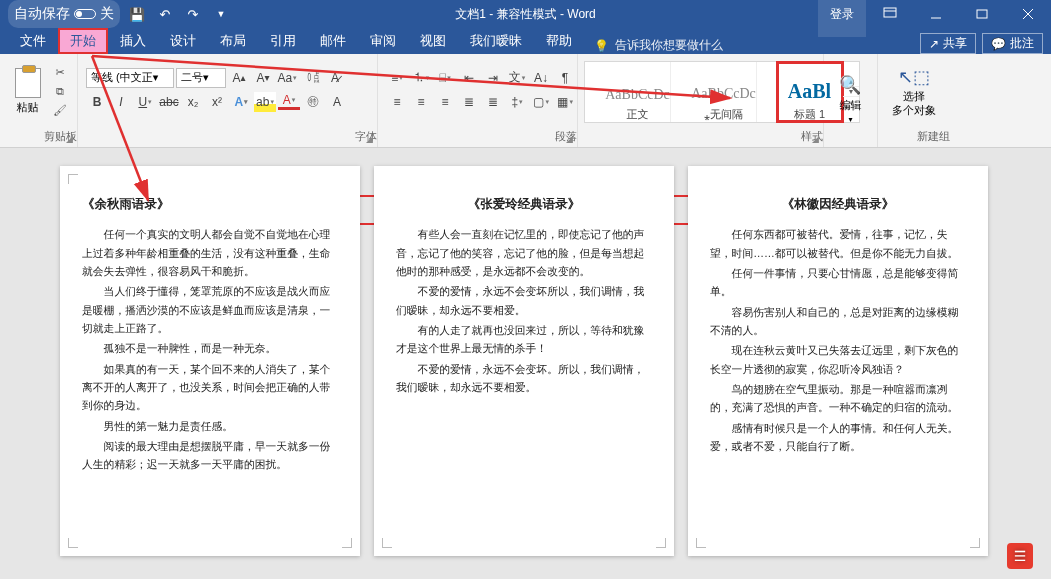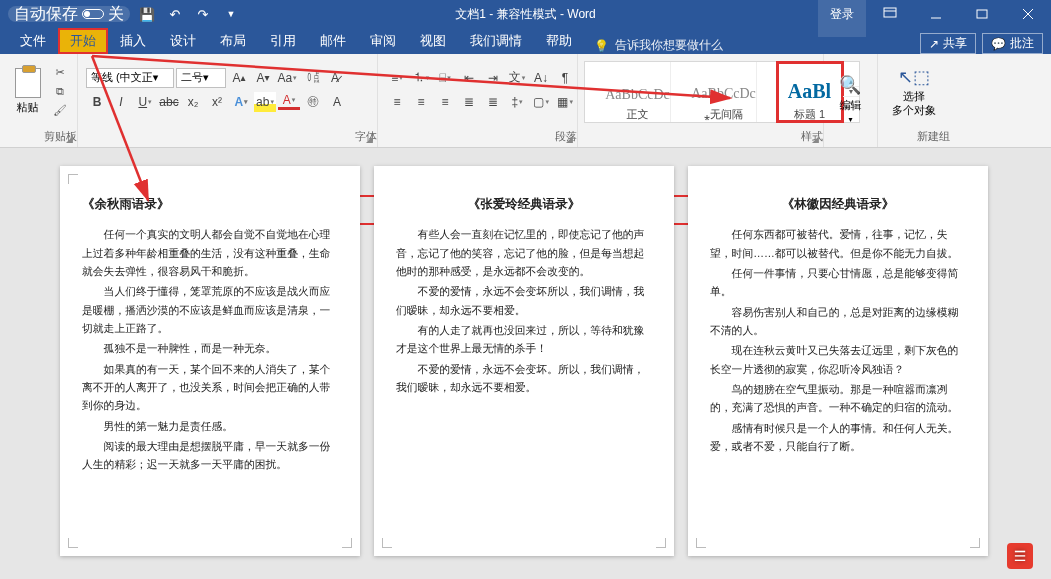--- a/index.html
+++ b/index.html
@@ -1,34 +1,34 @@
 <!DOCTYPE html>
 <html><head>
 <meta charset="utf-8">
 <style>
 * { margin:0; padding:0; box-sizing:border-box; font-family:"Microsoft YaHei","SimSun",sans-serif; }
 body { background:#fff; width:1051px; height:579px; overflow:hidden; position:relative; }
 
 
 .titlebar { background:#2b579a; height:28px; display:flex; align-items:center; color:#fff; font-size:12px; position:relative; }
 .titlebar .left { display:flex; align-items:center; gap:6px; padding-left:8px; }
-.autosave-pill { background:rgba(255,255,255,.15); border-radius:10px; padding:0 6px; height:16px; display:flex; align-items:center; gap:4px; font-size:16px; }
+.autosave-pill { background:rgba(255,255,255,.15); border-radius:10px; padding:0 6px; height:28px; display:flex; align-items:center; gap:4px; font-size:14px; }
 .pill-toggle { width:22px; height:10px; border:1px solid #fff; border-radius:5px; position:relative; }
 .pill-toggle::after { content:""; width:6px; height:6px; background:#fff; border-radius:50%; position:absolute; left:1px; top:1px; }
 .qa-btn { width:22px; height:22px; display:flex; align-items:center; justify-content:center; color:#fff; font-size:13px; }
 .title-center { position:absolute; left:50%; transform:translateX(-50%); font-size:12px; }
 .titlebar .right { margin-left:auto; display:flex; align-items:center; }
 .login-btn { background:rgba(255,255,255,.12); padding:14px 12px; margin-right:1px; font-size:12px; }
 .win-btn { width:46px; height:28px; display:flex; align-items:center; justify-content:center; }
 .win-btn svg { stroke:#fff; fill:none; stroke-width:1; }
 
 
 .tabstrip { background:#2b579a; height:26px; display:flex; align-items:flex-end; padding-left:8px; color:#fff; font-size:13px; }
 .tab { padding:4px 12px; cursor:pointer; }
-.tab.active { background:#eab308; color:#2b579a; }
+.tab.active { background:#f9a8d4; color:#2b579a; }
 .tab.highlighted { box-shadow:inset 0 0 0 2px #e03030; }
 .tell-me { display:flex; align-items:center; gap:6px; opacity:.9; font-size:12px; margin-left:10px; }
 .share-area { display:flex; align-items:center; gap:6px; margin-left:auto; margin-right:8px; }
 .share-btn { border:1px solid rgba(255,255,255,.5); padding:1px 8px; font-size:12px; display:flex; align-items:center; gap:4px; }
 
 
 .ribbon { background:#f3f3f3; border-bottom:1px solid #d0d0d0; height:94px; display:flex; }
 .r-group { border-right:1px solid #e0e0e0; display:flex; flex-direction:column; position:relative; }
 .r-body { flex:1; display:flex; align-items:center; padding:4px 8px; gap:4px; }
 .r-label { text-align:right; font-size:11px; color:#666; padding-bottom:3px; position:relative; }
@@ -115,21 +115,21 @@
 <div class="tabstrip">
   <div class="tab">文件</div>
   <div class="tab active highlighted">开始</div>
   <div class="tab">插入</div>
   <div class="tab">设计</div>
   <div class="tab">布局</div>
   <div class="tab">引用</div>
   <div class="tab">邮件</div>
   <div class="tab">审阅</div>
   <div class="tab">视图</div>
-  <div class="tab">我们调情</div>
+  <div class="tab">我们暧昧</div>
   <div class="tab">帮助</div>
   <div class="tell-me">
     <span>💡</span>
     <span>告诉我你想要做什么</span>
   </div>
   <div class="share-area">
     <div class="share-btn">
         <span>↗</span>
         <span>共享</span>
       </div>

